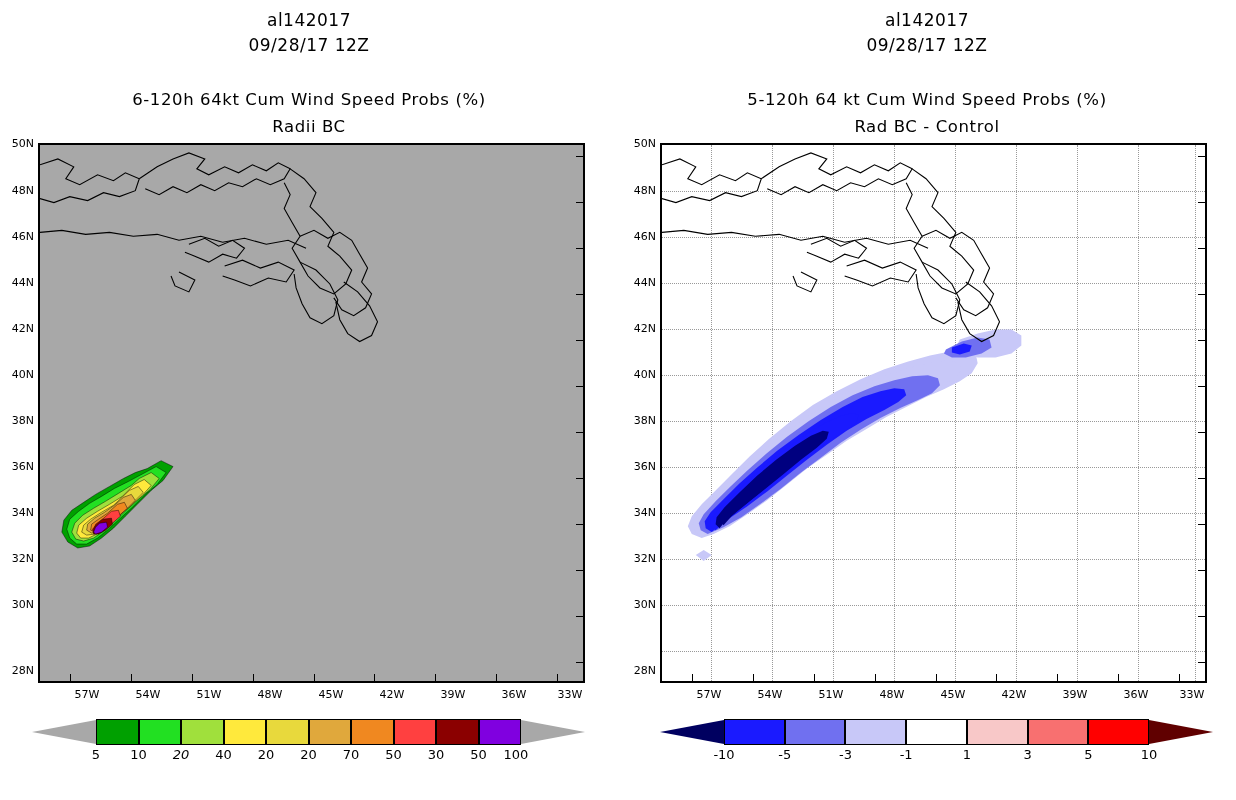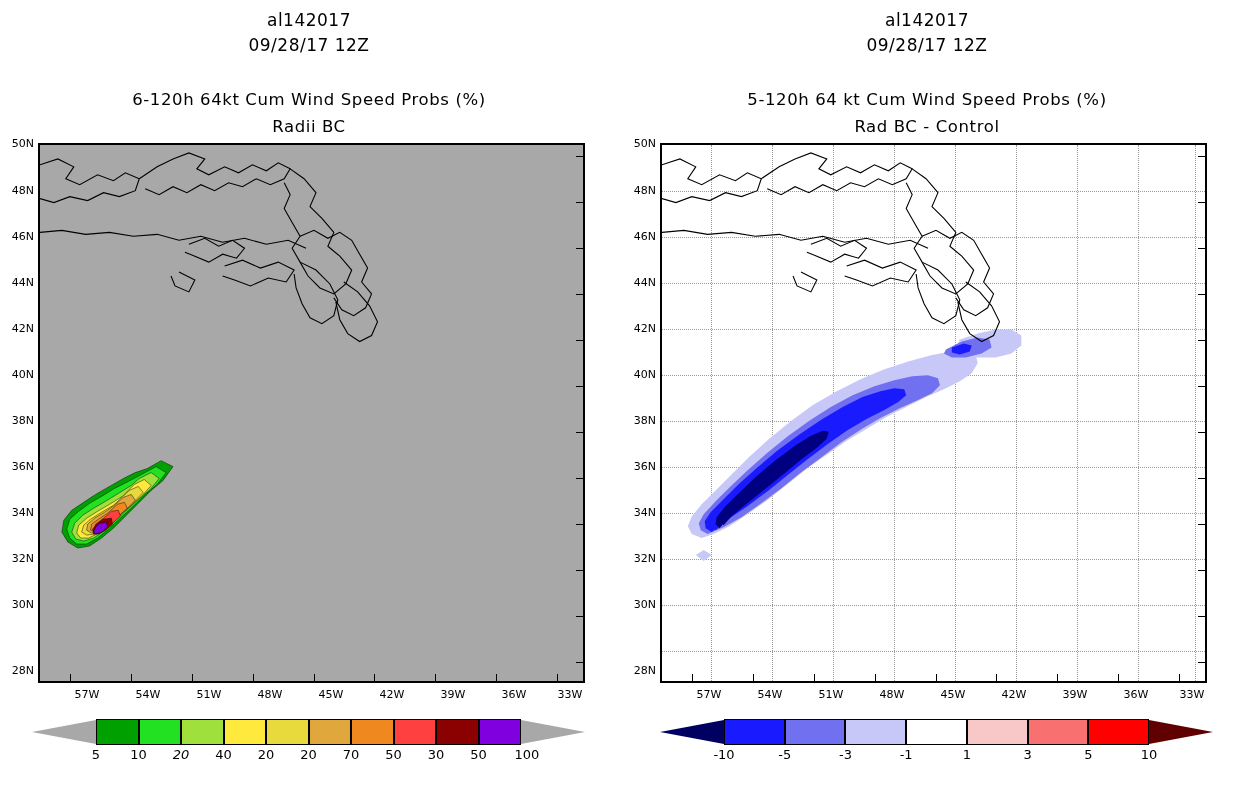--- a/index.html
+++ b/index.html
@@ -154,21 +154,21 @@
       <div class="cb-tick" style="left: 0px;">5</div>
       <div class="cb-tick" style="left: 42.5px;">10</div>
       <div class="cb-tick" style="left: 85px; font-style: italic;">20</div>
       <div class="cb-tick" style="left: 127.5px;">40</div>
       <div class="cb-tick" style="left: 170px;">20</div>
       <div class="cb-tick" style="left: 212.5px;">20</div>
       <div class="cb-tick" style="left: 255px;">70</div>
       <div class="cb-tick" style="left: 297.5px;">50</div>
       <div class="cb-tick" style="left: 340px;">30</div>
       <div class="cb-tick" style="left: 382.5px;">50</div>
-      <div class="cb-tick" style="left: 431px;">100</div>
+      <div class="cb-tick" style="left: 420px;">100</div>
     </div>
 
 </div>
 
 <div class="panel" id="panel-right">
   <div class="title-block t-storm">al142017</div>
   <div class="title-block t-date">09/28/17 12Z</div>
   <div class="title-block t-main">5-120h 64 kt Cum Wind Speed Probs (%)</div>
   <div class="title-block t-sub">Rad BC - Control</div>
 

